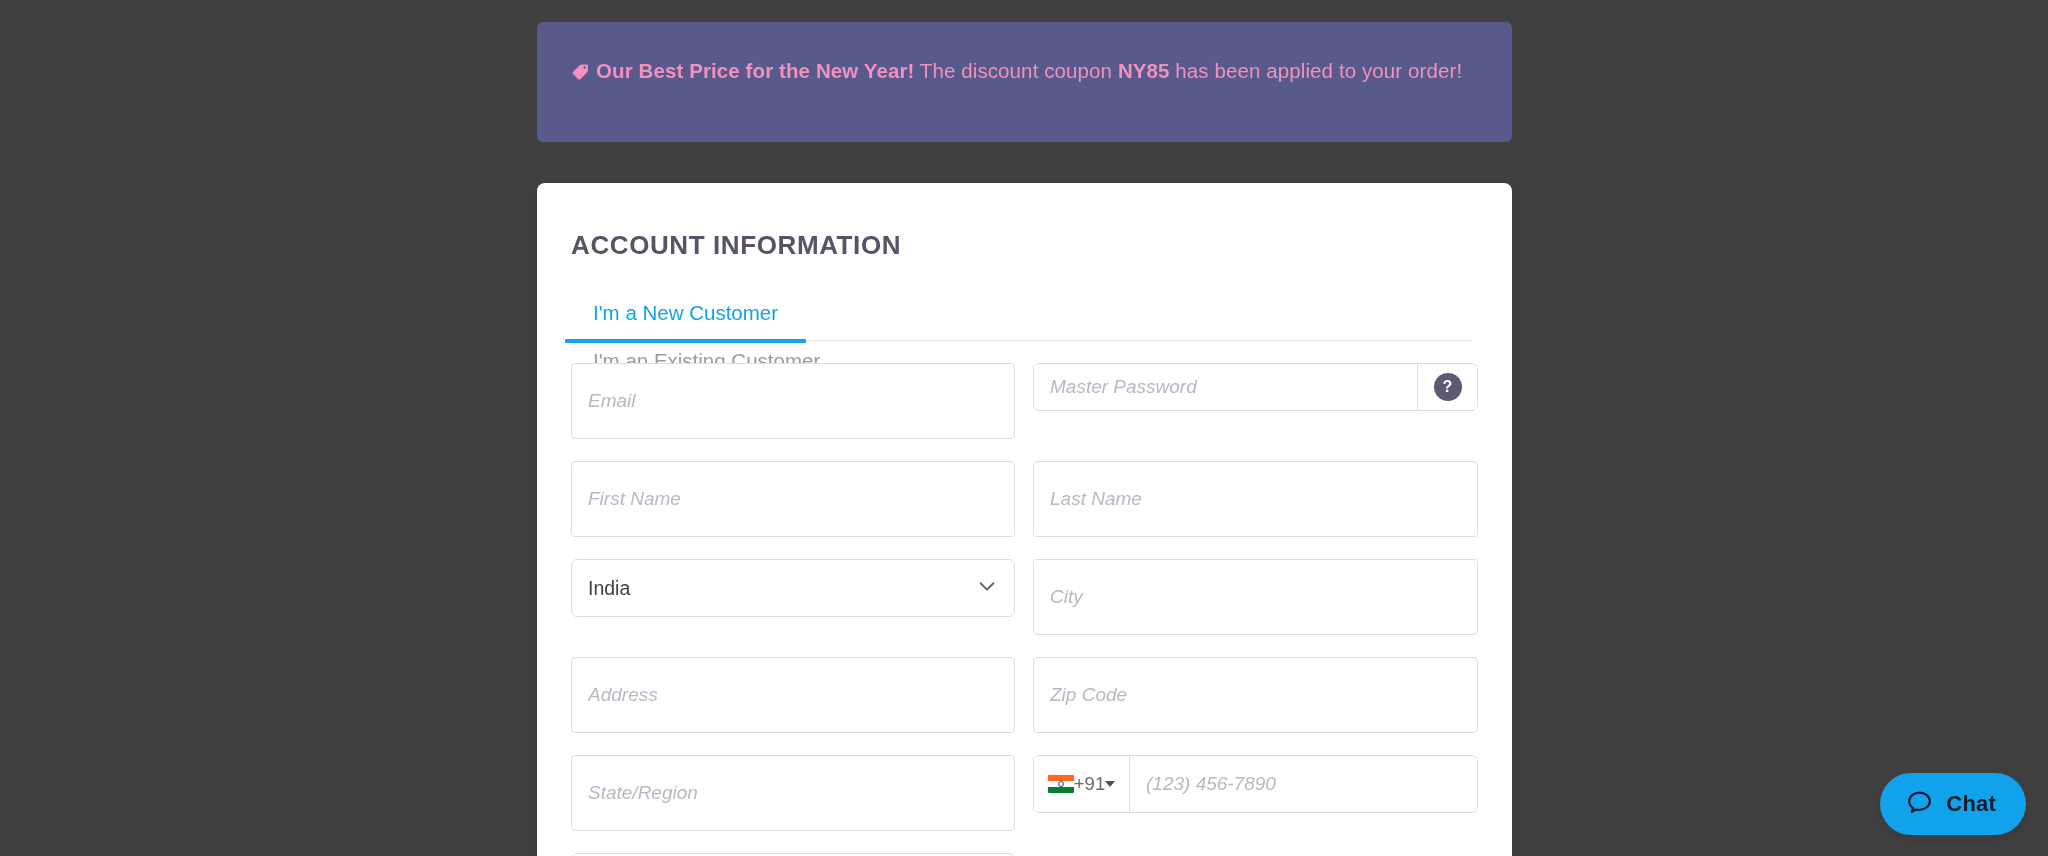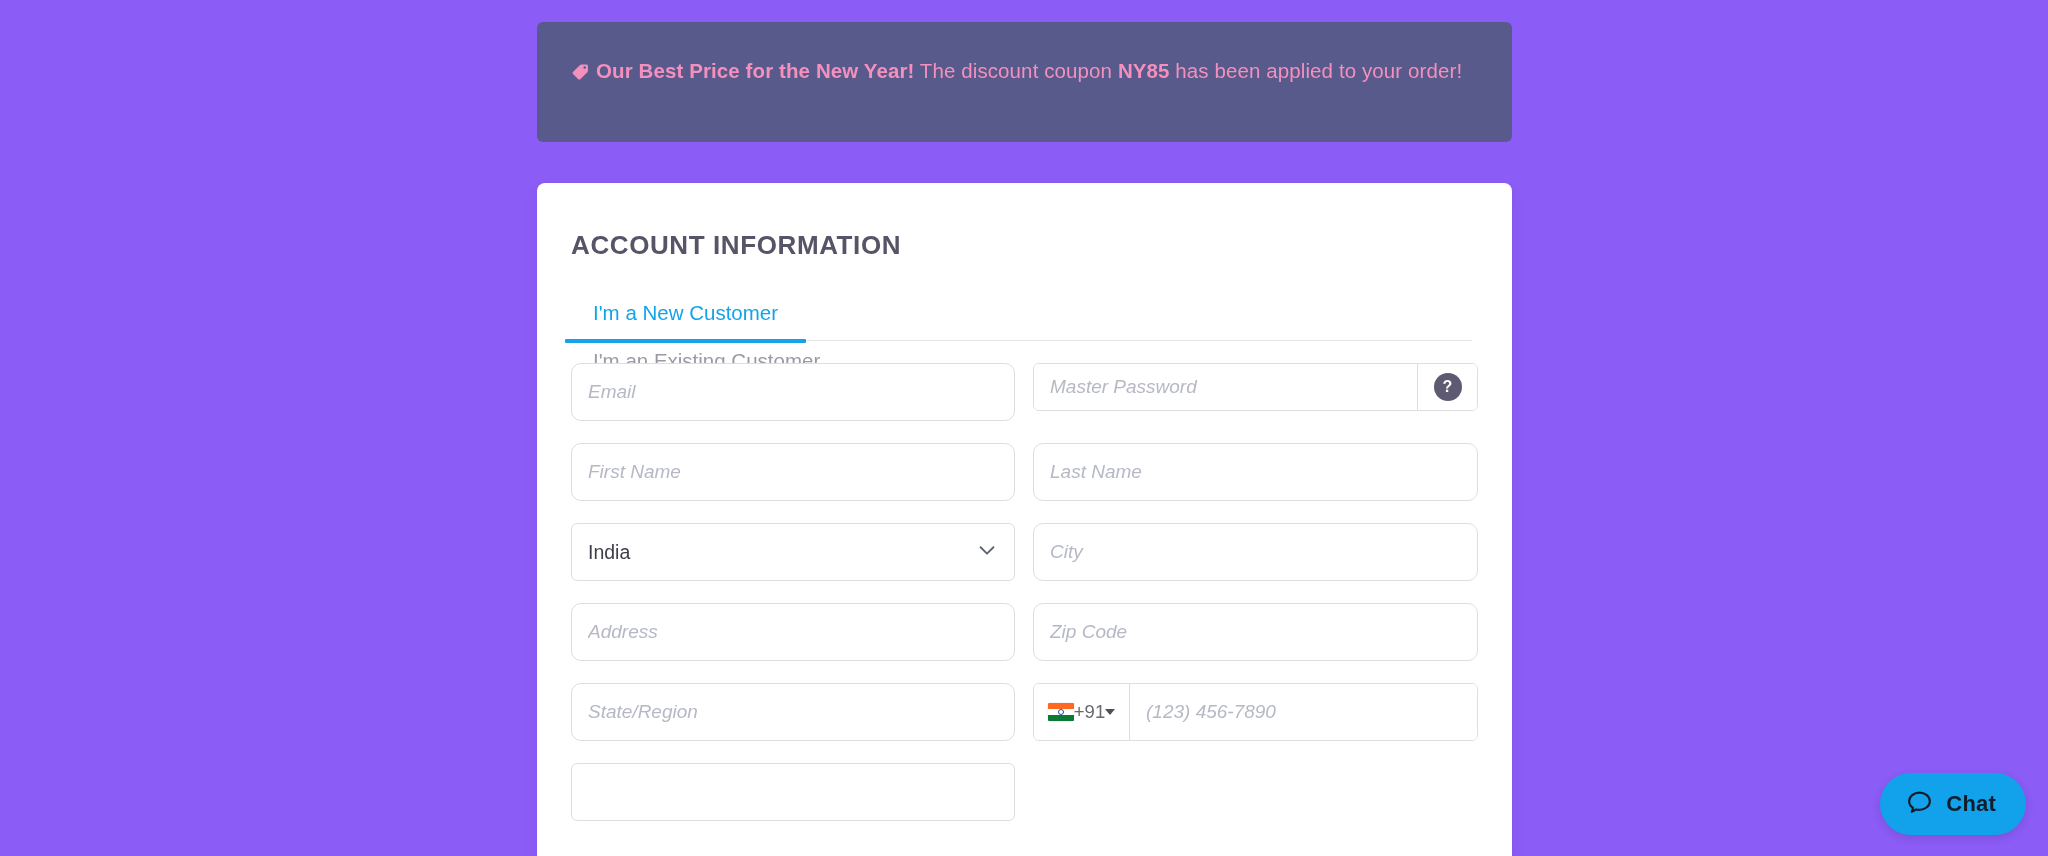--- a/index.html
+++ b/index.html
@@ -10,21 +10,21 @@
     height: 856px;
     overflow: hidden;
     background: #f5f6f8;
     font-family: "Liberation Sans", sans-serif;
   }
 
   #page {
     position: relative;
     width: 2048px;
     height: 856px;
-    background: #8b5cf6;
+    background: #404040;
   }
 
   
   .promo-banner {
     position: absolute;
     left: 537px;
     top: 22px;
     width: 975px;
     height: 120px;
     background: #575a8a;
@@ -126,23 +126,23 @@
   .form-row {
     display: flex;
     gap: 18px;
     margin-bottom: 22px;
   }
   .col-left  { width: 444px; flex: 0 0 444px; }
   .col-right { width: 445px; flex: 0 0 445px; }
 
   .field {
     width: 100%;
-    height: 58px;
+    height: 76px;
     border: 1.5px solid #dcdee4;
-    border-radius: 10px;
+    border-radius: 4px;
     background: #ffffff;
     padding: 0 16px;
     font-size: 19px;
     color: #4a4a55;
     font-family: "Liberation Sans", sans-serif;
     outline: none;
   }
   .field::placeholder {
     color: #b6b8c4;
     font-style: italic;

